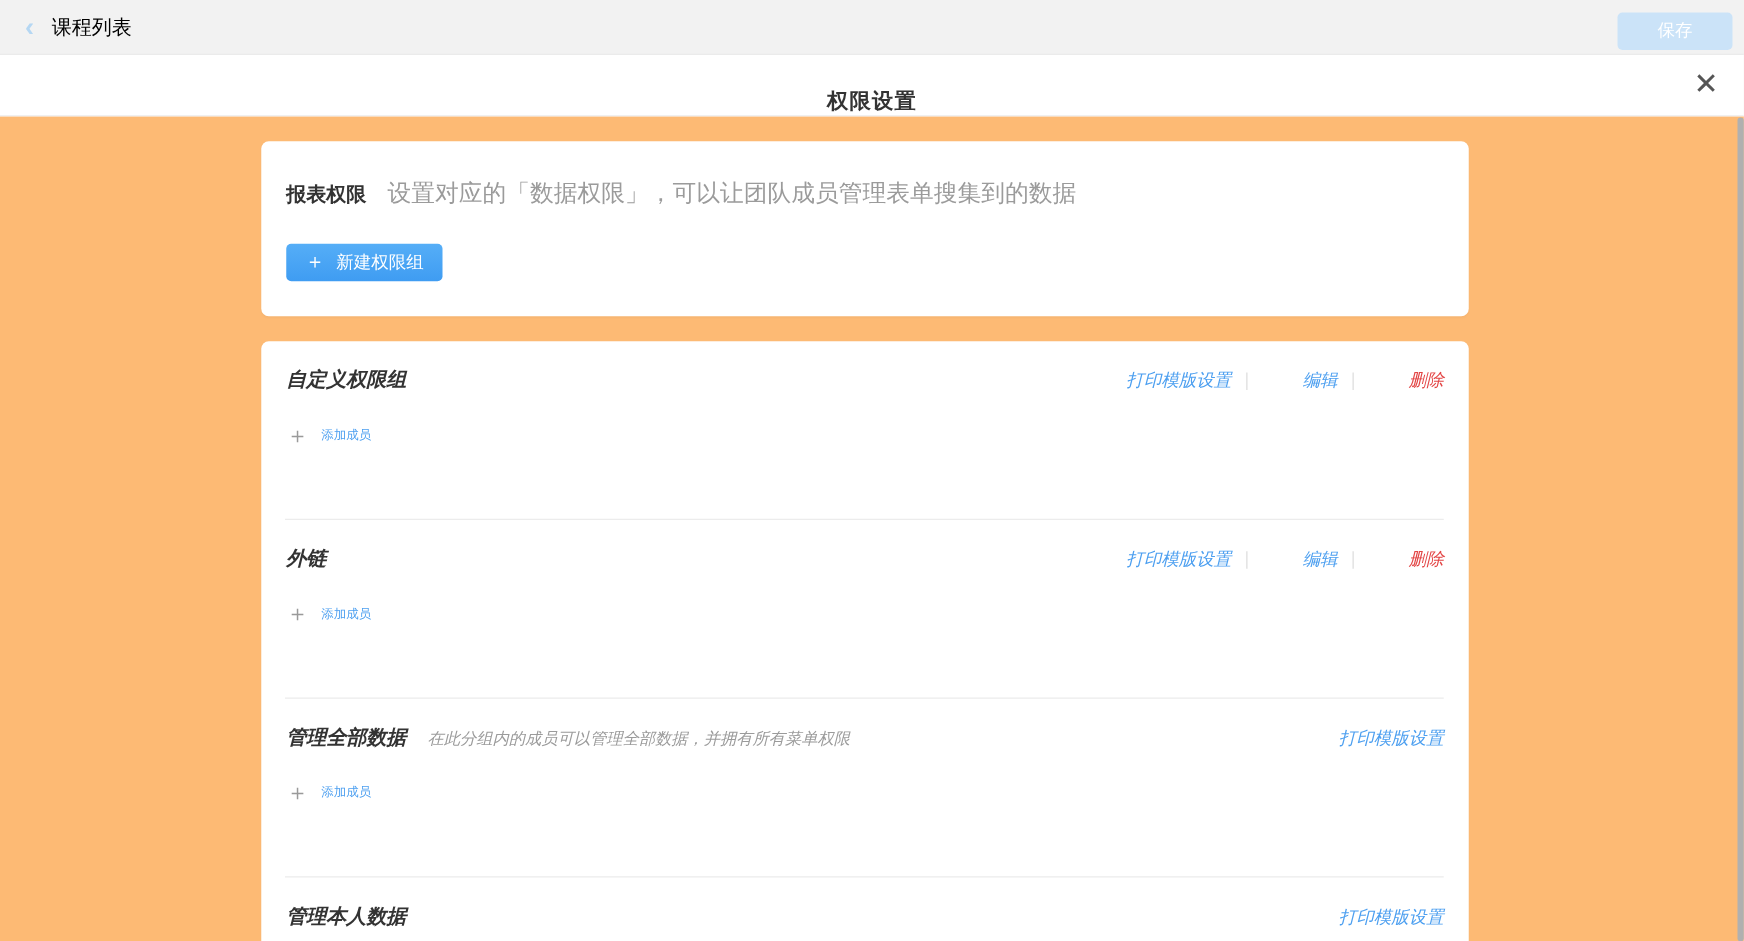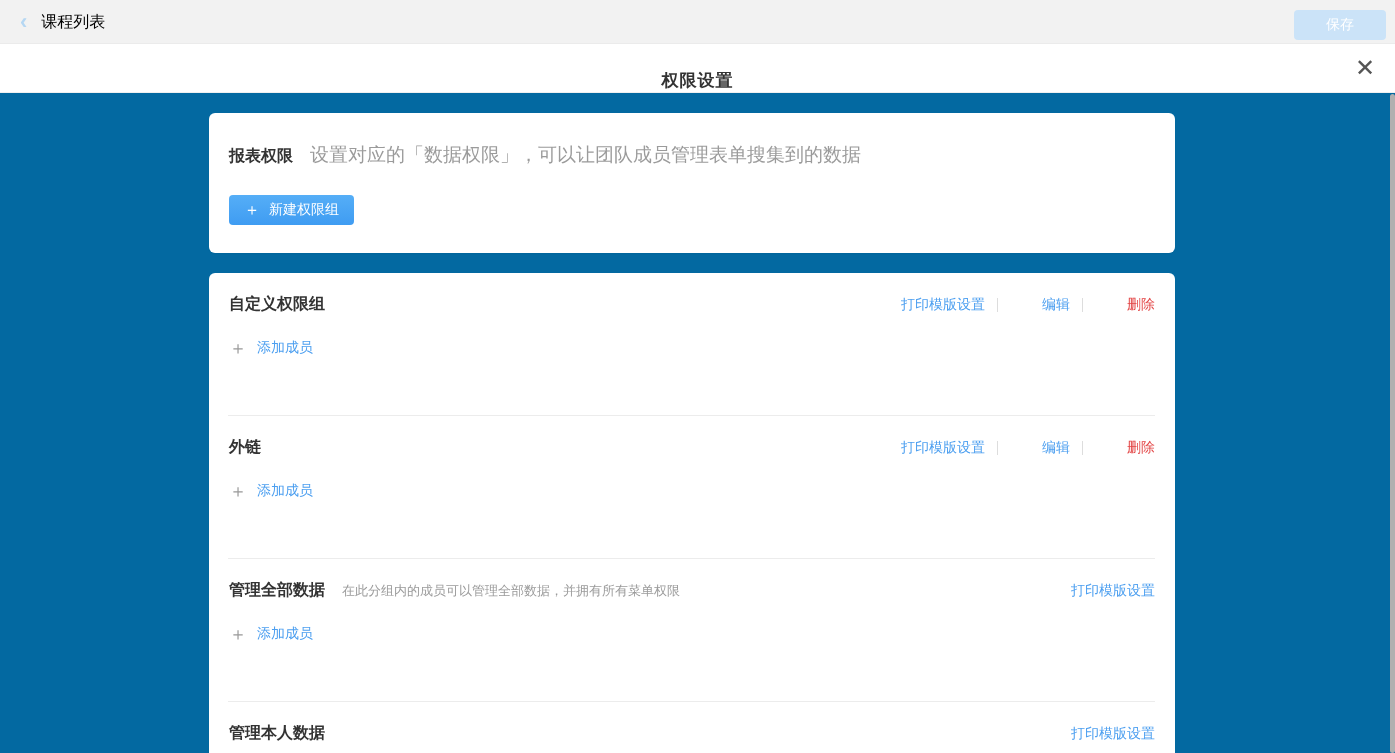--- a/index.html
+++ b/index.html
@@ -20,50 +20,50 @@
   
   .modal-header { position:absolute; top:44px; left:0; width:1395px; height:49px;
     background:#ffffff; border-bottom:1px solid #f0f0f0;
     display:flex; align-items:flex-end; justify-content:center; z-index:2; }
   .modal-title { font-size:17px; font-weight:bold; color:#333333; letter-spacing:1px; }
   .modal-close { position:absolute; right:16px; top:50%; transform:translateY(-50%);
     font-size:24px; color:#555555; cursor:pointer; line-height:1; padding:4px; }
 
   
   .content { position:absolute; top:93px; left:0; right:0; bottom:0;
-    background:#0369a1; overflow:hidden; }
+    background:#fdba74; overflow:hidden; }
   .column { position:absolute; left:209px; top:0; width:966px; }
   .card { background:#ffffff; border-radius:6px; box-shadow:0 1px 2px rgba(0,0,0,0.03); }
 
   
   .report-card { margin-top:20px; height:140px; padding:0 20px; }
   .card-head { padding-top:29px; display:flex; align-items:baseline; }
   .card-title { font-size:16px; font-weight:bold; color:#333333; }
   .card-desc { font-size:19px; color:#9b9b9b; margin-left:17px; }
   .new-group-btn { margin-top:27px; height:30px; padding:0 15px;
     display:inline-flex; align-items:center; border:none; border-radius:4px;
     background:linear-gradient(#55aef7,#3f9cf2); color:#ffffff; font-size:14px; cursor:pointer; }
   .new-group-btn .plus { font-size:16px; margin-right:9px; line-height:1; }
 
   
   .groups-card { margin-top:20px; min-height:520px; }
   .section { position:relative; height:143px; padding:21px 20px 0; }
   .section.has-divider::after { content:""; position:absolute; left:19px; right:20px;
     bottom:0; height:1px; background:#ececec; }
   .section.last { height:auto; padding-bottom:30px; }
-  .sec-head { display:flex; align-items:baseline; }
+  .sec-head { display:flex; align-items:baseline;font-style:italic; }
   .sec-title { font-size:16px; font-weight:bold; color:#333333; }
   .sec-desc { font-size:13px; color:#9b9b9b; margin-left:17px; }
   .sec-actions { margin-left:auto; display:flex; align-items:center; }
   .link { font-size:14px; color:#4c9ff0; text-decoration:none; cursor:pointer;margin-left:32px; }
   .link.danger { color:#e34545; }
   .sep { width:1px; height:14px; background:#dddddd; margin:0 12px; }
   .add-member { margin-top:24px; display:inline-flex; align-items:center; cursor:pointer; }
   .add-member .plus { font-size:18px; color:#9a9a9a; line-height:1; margin-right:10px; }
-  .add-member .label { font-size:14px; color:#4c9ff0; }
+  .add-member .label { font-size:10px; color:#4c9ff0; }
 
   
   .scrollbar-thumb { position:absolute; right:0; top:94px; bottom:0; width:5px;
     background:#b0b0b0; border-radius:3px; }
 </style>
 </head>
 <body>
 
 <div class="topbar">
   <div class="back-group">

